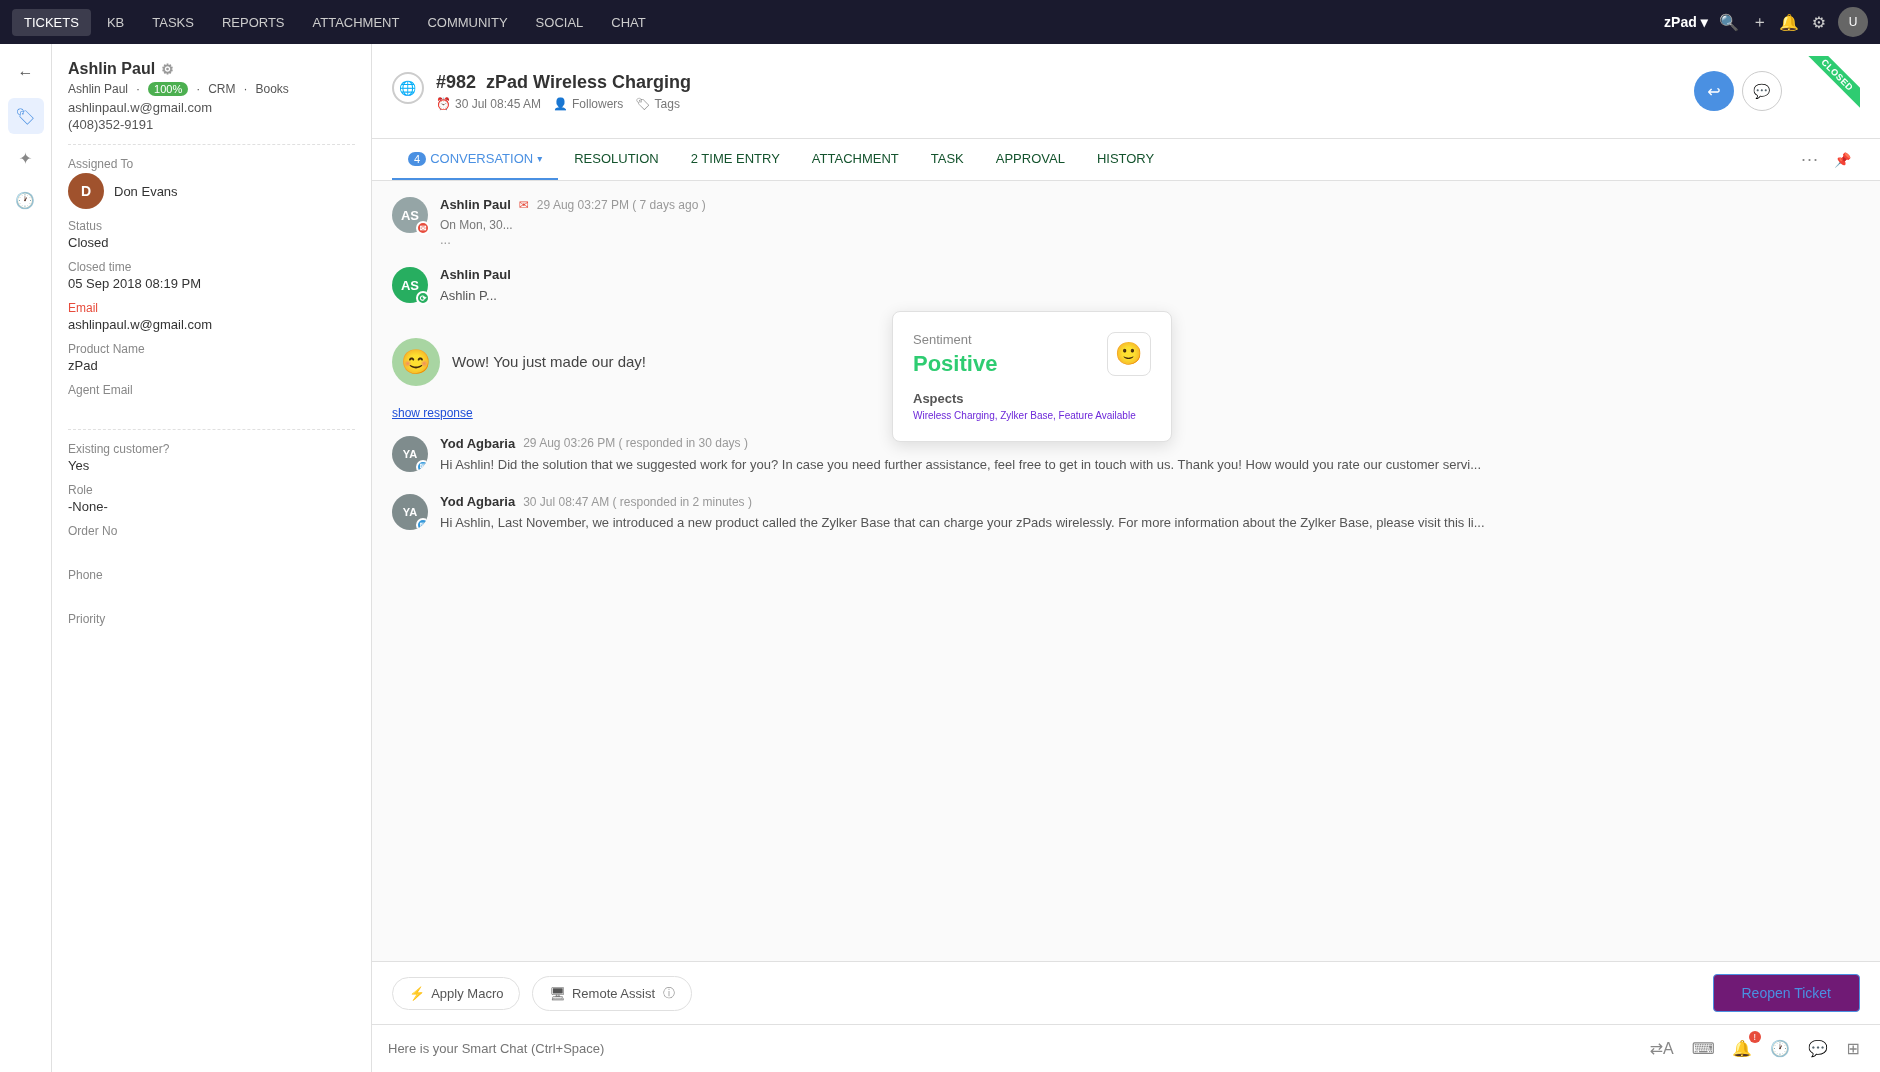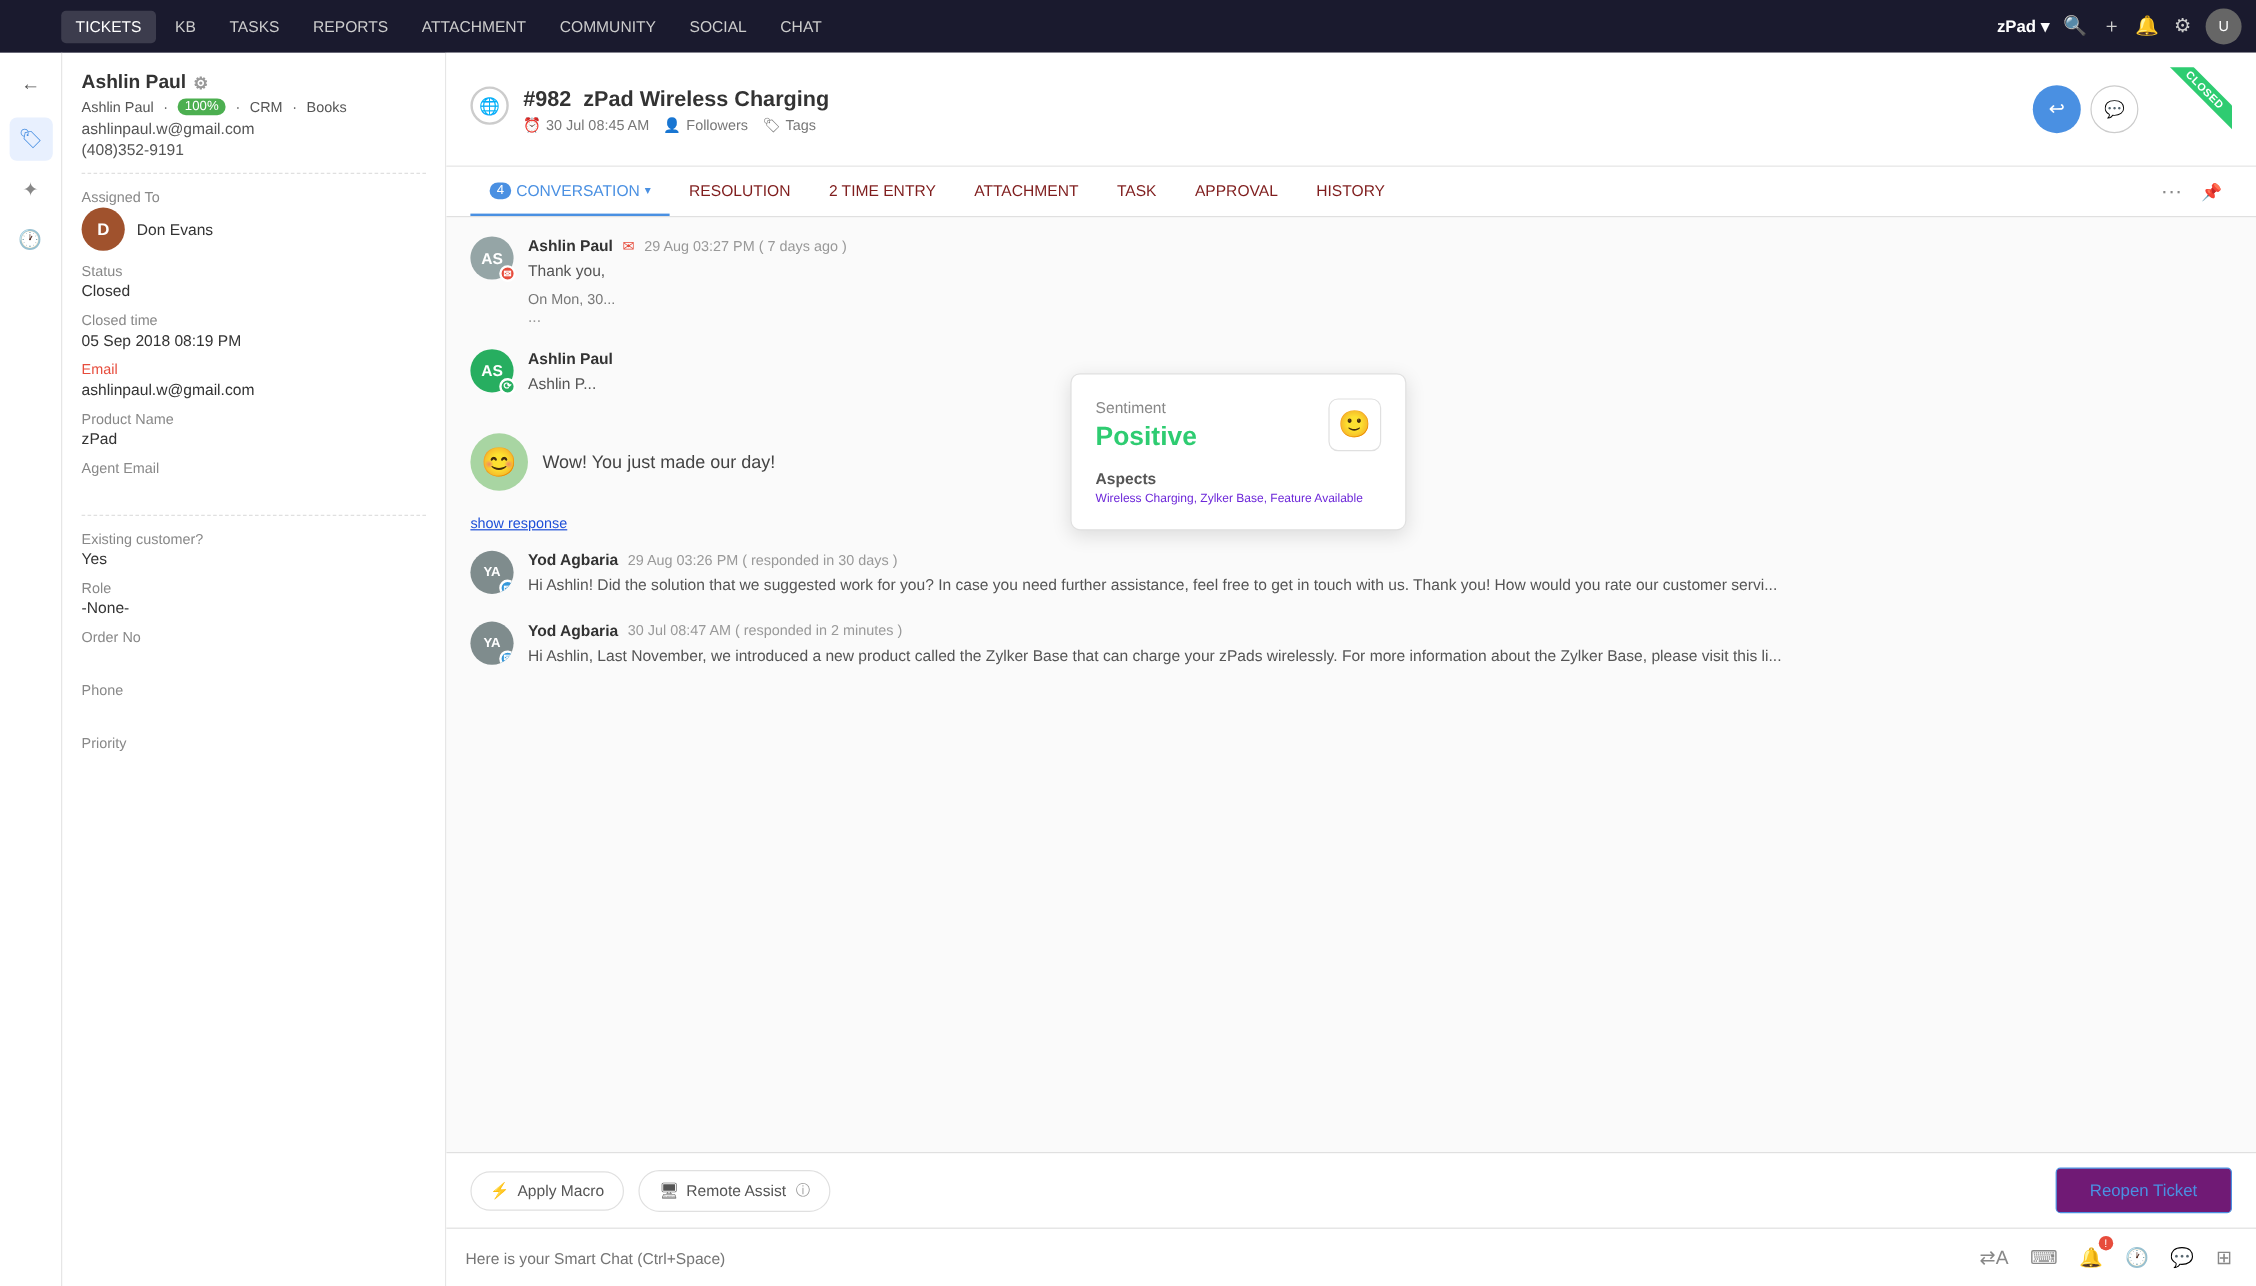--- a/index.html
+++ b/index.html
@@ -1,21 +1,21 @@
 <!DOCTYPE html>
 <html><head>
   <meta charset="utf-8">
   <style>
     * { box-sizing: border-box; margin: 0; padding: 0; }
     body { font-family: -apple-system, BlinkMacSystemFont, 'Segoe UI', Arial, sans-serif; font-size: 13px; background: #f5f5f5; color: #333; overflow: hidden; }
 
     
     .top-nav { display: flex; align-items: center; background: #1a1a2e; height: 44px; padding: 0 12px; gap: 4px; }
     .nav-item { color: #ccc; padding: 6px 12px; cursor: pointer; font-size: 13px; font-weight: 500; border-radius: 4px; }
-    .nav-item.active { color: #fff; background: rgba(255,255,255,0.15); margin-left: 39px; }
+    .nav-item.active { color: #fff; background: rgba(255,255,255,0.15); }
     .nav-spacer { flex: 1; }
     .nav-right { display: flex; align-items: center; gap: 12px; }
     .nav-right-item { color: #ccc; cursor: pointer; font-size: 16px; }
     .nav-brand { display: flex; align-items: center; gap: 4px; color: #fff; font-size: 14px; font-weight: 600; cursor: pointer; }
     .avatar-circle { width: 30px; height: 30px; border-radius: 50%; background: #666; overflow: hidden; display: flex; align-items: center; justify-content: center; color: #fff; font-size: 12px; }
 
     
     .main-layout { display: flex; height: calc(100vh - 44px); }
 
     
@@ -45,21 +45,21 @@
     .ticket-title-row { display: flex; align-items: center; gap: 10px; }
     .ticket-id { color: #333; font-size: 18px; font-weight: 600; }
     .ticket-meta { display: flex; align-items: center; gap: 12px; margin-top: 4px; font-size: 12px; color: #777; }
     .ticket-meta-item { display: flex; align-items: center; gap: 4px; }
     .globe-icon { width: 32px; height: 32px; border: 2px solid #ccc; border-radius: 50%; display: flex; align-items: center; justify-content: center; color: #999; font-size: 14px; }
     .reply-btn { width: 40px; height: 40px; background: #4a90e2; border-radius: 50%; display: flex; align-items: center; justify-content: center; color: #fff; cursor: pointer; font-size: 16px; border: none; }
     .comment-btn { width: 40px; height: 40px; background: #fff; border: 1px solid #ccc; border-radius: 50%; display: flex; align-items: center; justify-content: center; color: #555; cursor: pointer; font-size: 14px; }
 
     
     .tabs-bar { background: #fff; border-bottom: 1px solid #e0e0e0; display: flex; align-items: center; padding: 0 20px; gap: 0; }
-    .tab-item { padding: 12px 16px; font-size: 13px; color: #7f1d1d; cursor: pointer; border-bottom: 2px solid transparent; white-space: nowrap; display: flex; align-items: center; gap: 4px; }
+    .tab-item { padding: 12px 16px; font-size: 13px; color: #14532d; cursor: pointer; border-bottom: 2px solid transparent; white-space: nowrap; display: flex; align-items: center; gap: 4px; }
     .tab-item.active { color: #4a90e2; border-bottom-color: #4a90e2; font-weight: 500; }
     .tab-badge { background: #4a90e2; color: #fff; border-radius: 10px; padding: 1px 6px; font-size: 11px; }
     .tabs-more { margin-left: auto; color: #888; cursor: pointer; font-size: 18px; padding: 0 8px; }
     .tab-pin { color: #888; cursor: pointer; font-size: 14px; padding: 0 8px; }
 
     
     .conversation-area { flex: 1; overflow-y: auto; padding: 16px 20px; position: relative; }
 
     
     .message-item { display: flex; gap: 12px; margin-bottom: 20px; }
@@ -264,21 +264,20 @@
           <div class="msg-avatar">
             <span>AS</span>
             <div class="msg-badge" style="background:#e74c3c;">✉</div>
           </div>
           <div class="msg-content">
             <div class="msg-header">
               <span class="msg-sender">Ashlin Paul</span>
               <span style="color:#e74c3c;font-size:12px;">✉</span>
               <span class="msg-time">29 Aug 03:27 PM ( 7 days ago )</span>
             </div>
-            <div class="msg-body">Thank you,</div>
             <div class="msg-quoted">On Mon, 30...</div>
             <div style="color:#999;font-size:13px;">...</div>
           </div>
         </div>
 
         <div class="message-item">
           <div class="msg-avatar" style="background:#27ae60;">
             <span>AS</span>
             <div class="msg-badge" style="background:#27ae60;">⟳</div>
           </div>

